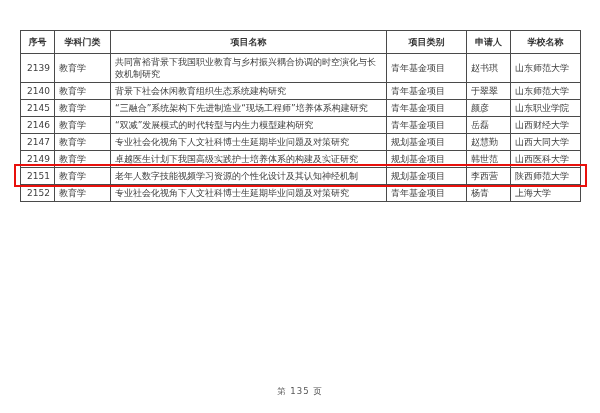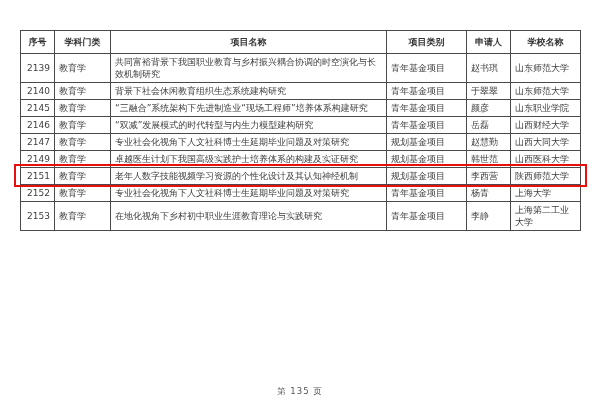--- a/index.html
+++ b/index.html
@@ -146,28 +146,20 @@
             <td class="c-school">陕西师范大学</td>
           </tr>
           <tr>
             <td class="c-index">2152</td>
             <td class="c-discipline">教育学</td>
             <td class="c-project">专业社会化视角下人文社科博士生延期毕业问题及对策研究</td>
             <td class="c-category">青年基金项目</td>
             <td class="c-applicant">杨青</td>
             <td class="c-school">上海大学</td>
           </tr>
-          <tr>
-            <td class="c-index">2153</td>
-            <td class="c-discipline">教育学</td>
-            <td class="c-project">在地化视角下乡村初中职业生涯教育理论与实践研究</td>
-            <td class="c-category">青年基金项目</td>
-            <td class="c-applicant">李静</td>
-            <td class="c-school">上海第二工业大学</td>
-          </tr>
         </tbody>
     </table>
     <div class="highlight-box" style="border-color: rgb(232, 16, 12); left: -6px; top: 134px; width: 573px; height: 23px;"></div>
   </div>
 
   <div class="footer">第 135 页</div>
 
 </div>
 
 </body></html>

